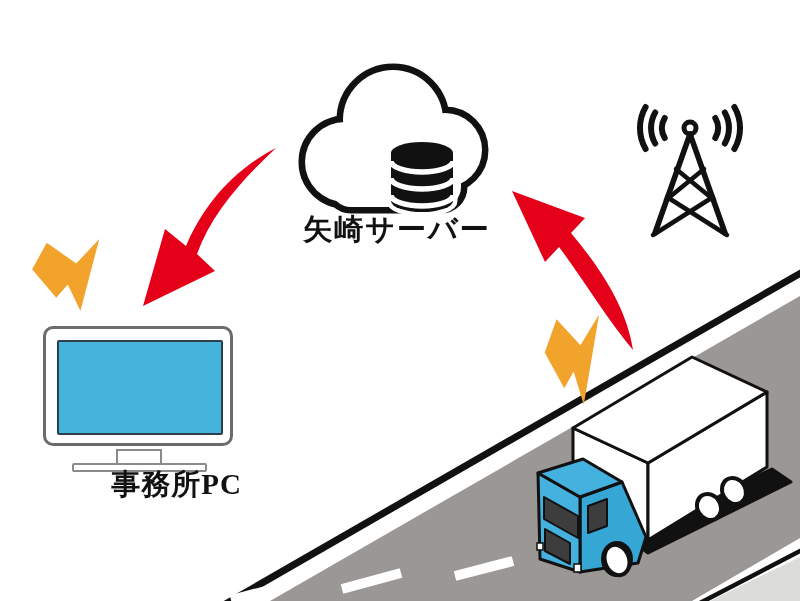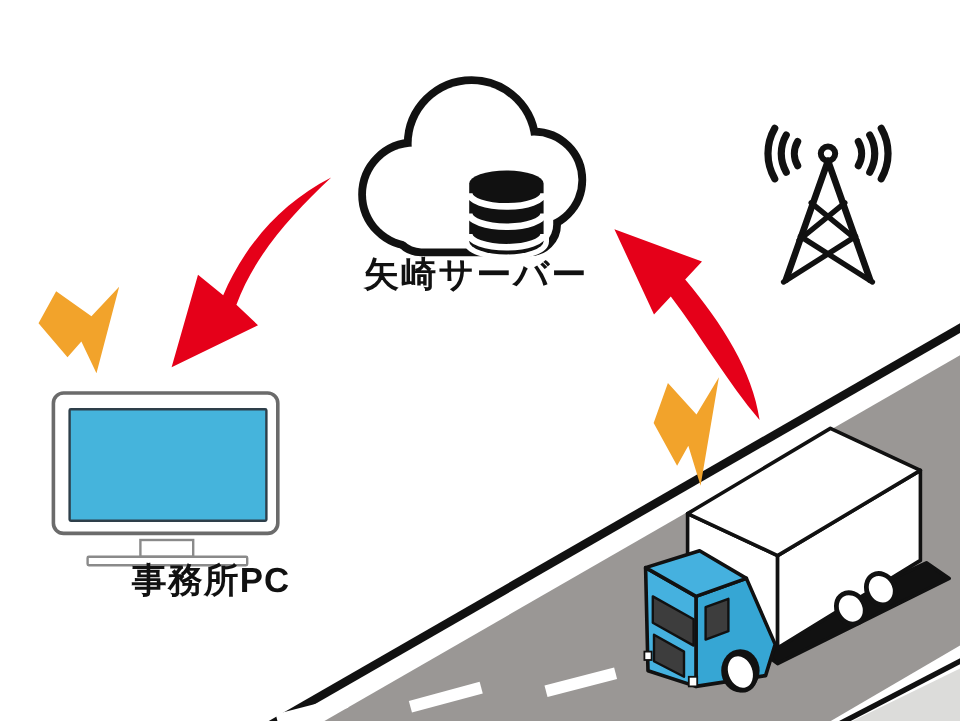--- a/index.html
+++ b/index.html
@@ -1,18 +1,18 @@
 <!DOCTYPE html>
 <html><head>
 <meta charset="utf-8">
 <style>
   html,body{margin:0;padding:0;background:#fff;}
   .canvas{
     position:relative;width:800px;height:601px;overflow:hidden;background:#ffffff;
-    font-family:Liberation Sans, sans-serif;
+    font-family:Liberation Serif, serif;
   }
   .abs{position:absolute;}
   .label{
     position:absolute;color:#111;font-weight:bold;text-align:center;
     line-height:1.1;white-space:nowrap;
   }
   .label-server{left:277px;top:214px;width:240px;font-size:29px;letter-spacing:2px;}
   .label-pc{left:40px;top:469px;width:202px;font-size:29px;letter-spacing:1px;text-align:right;}
   .label-lte{left:628px;top:240px;width:124px;font-size:30px;letter-spacing:5px;}
   .monitor-frame{

